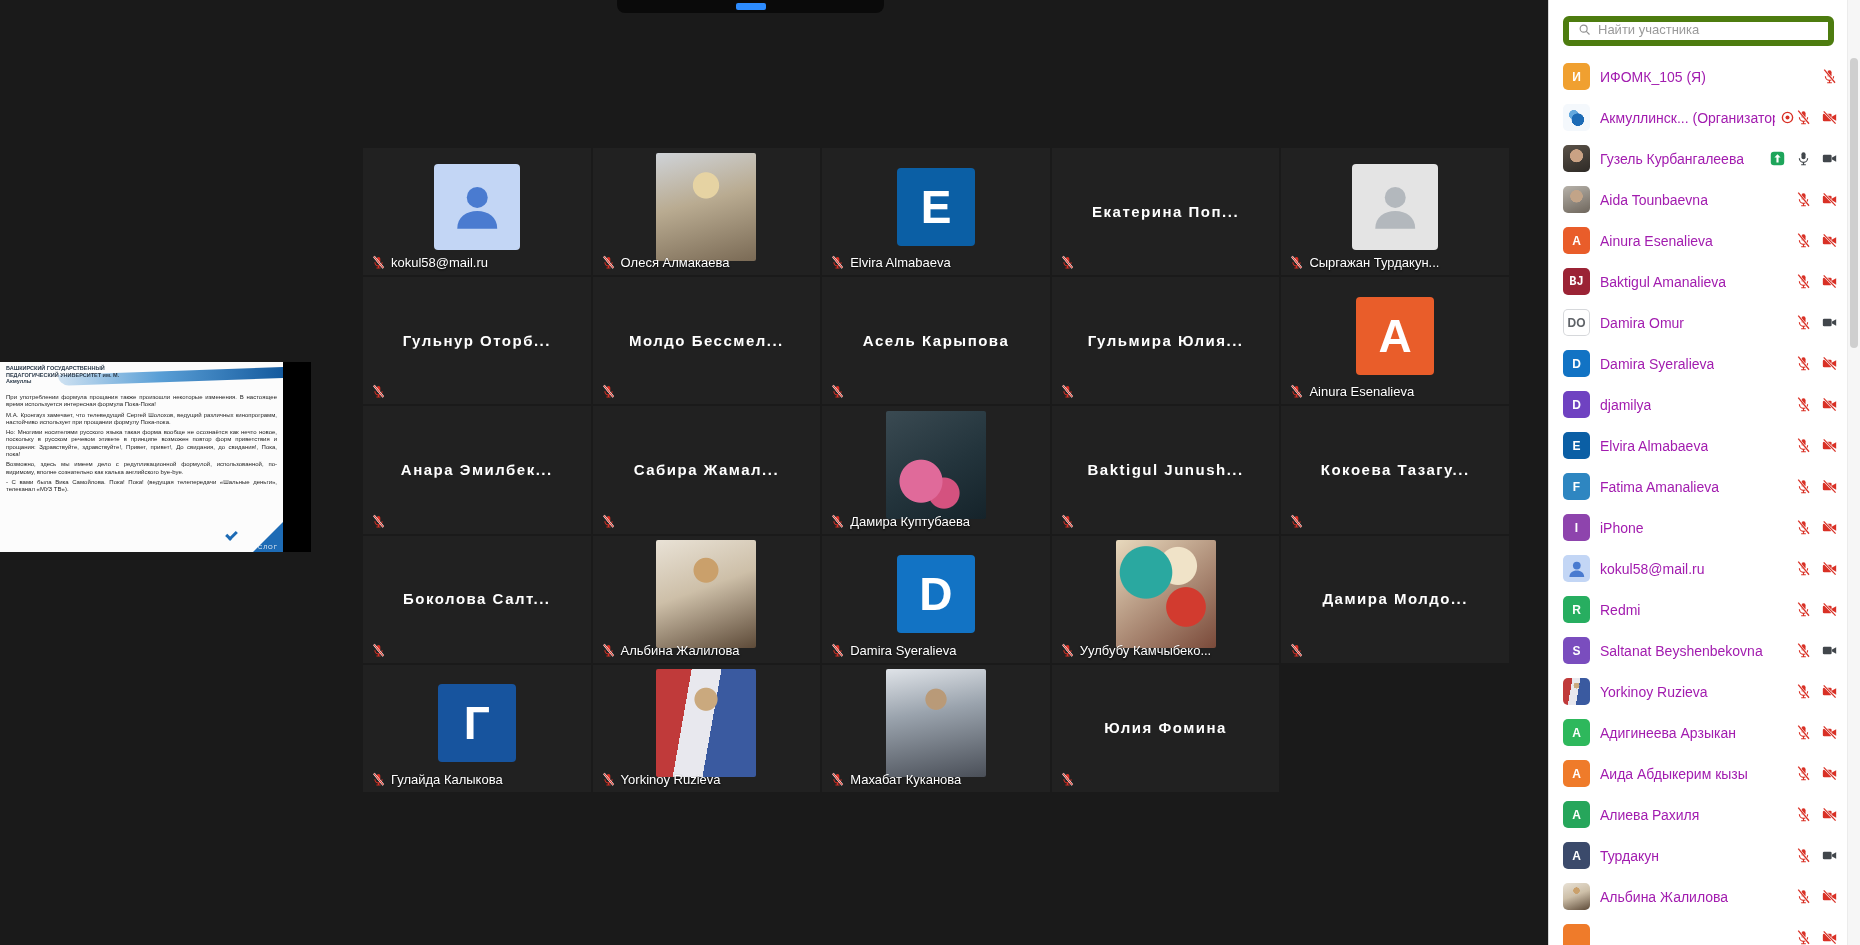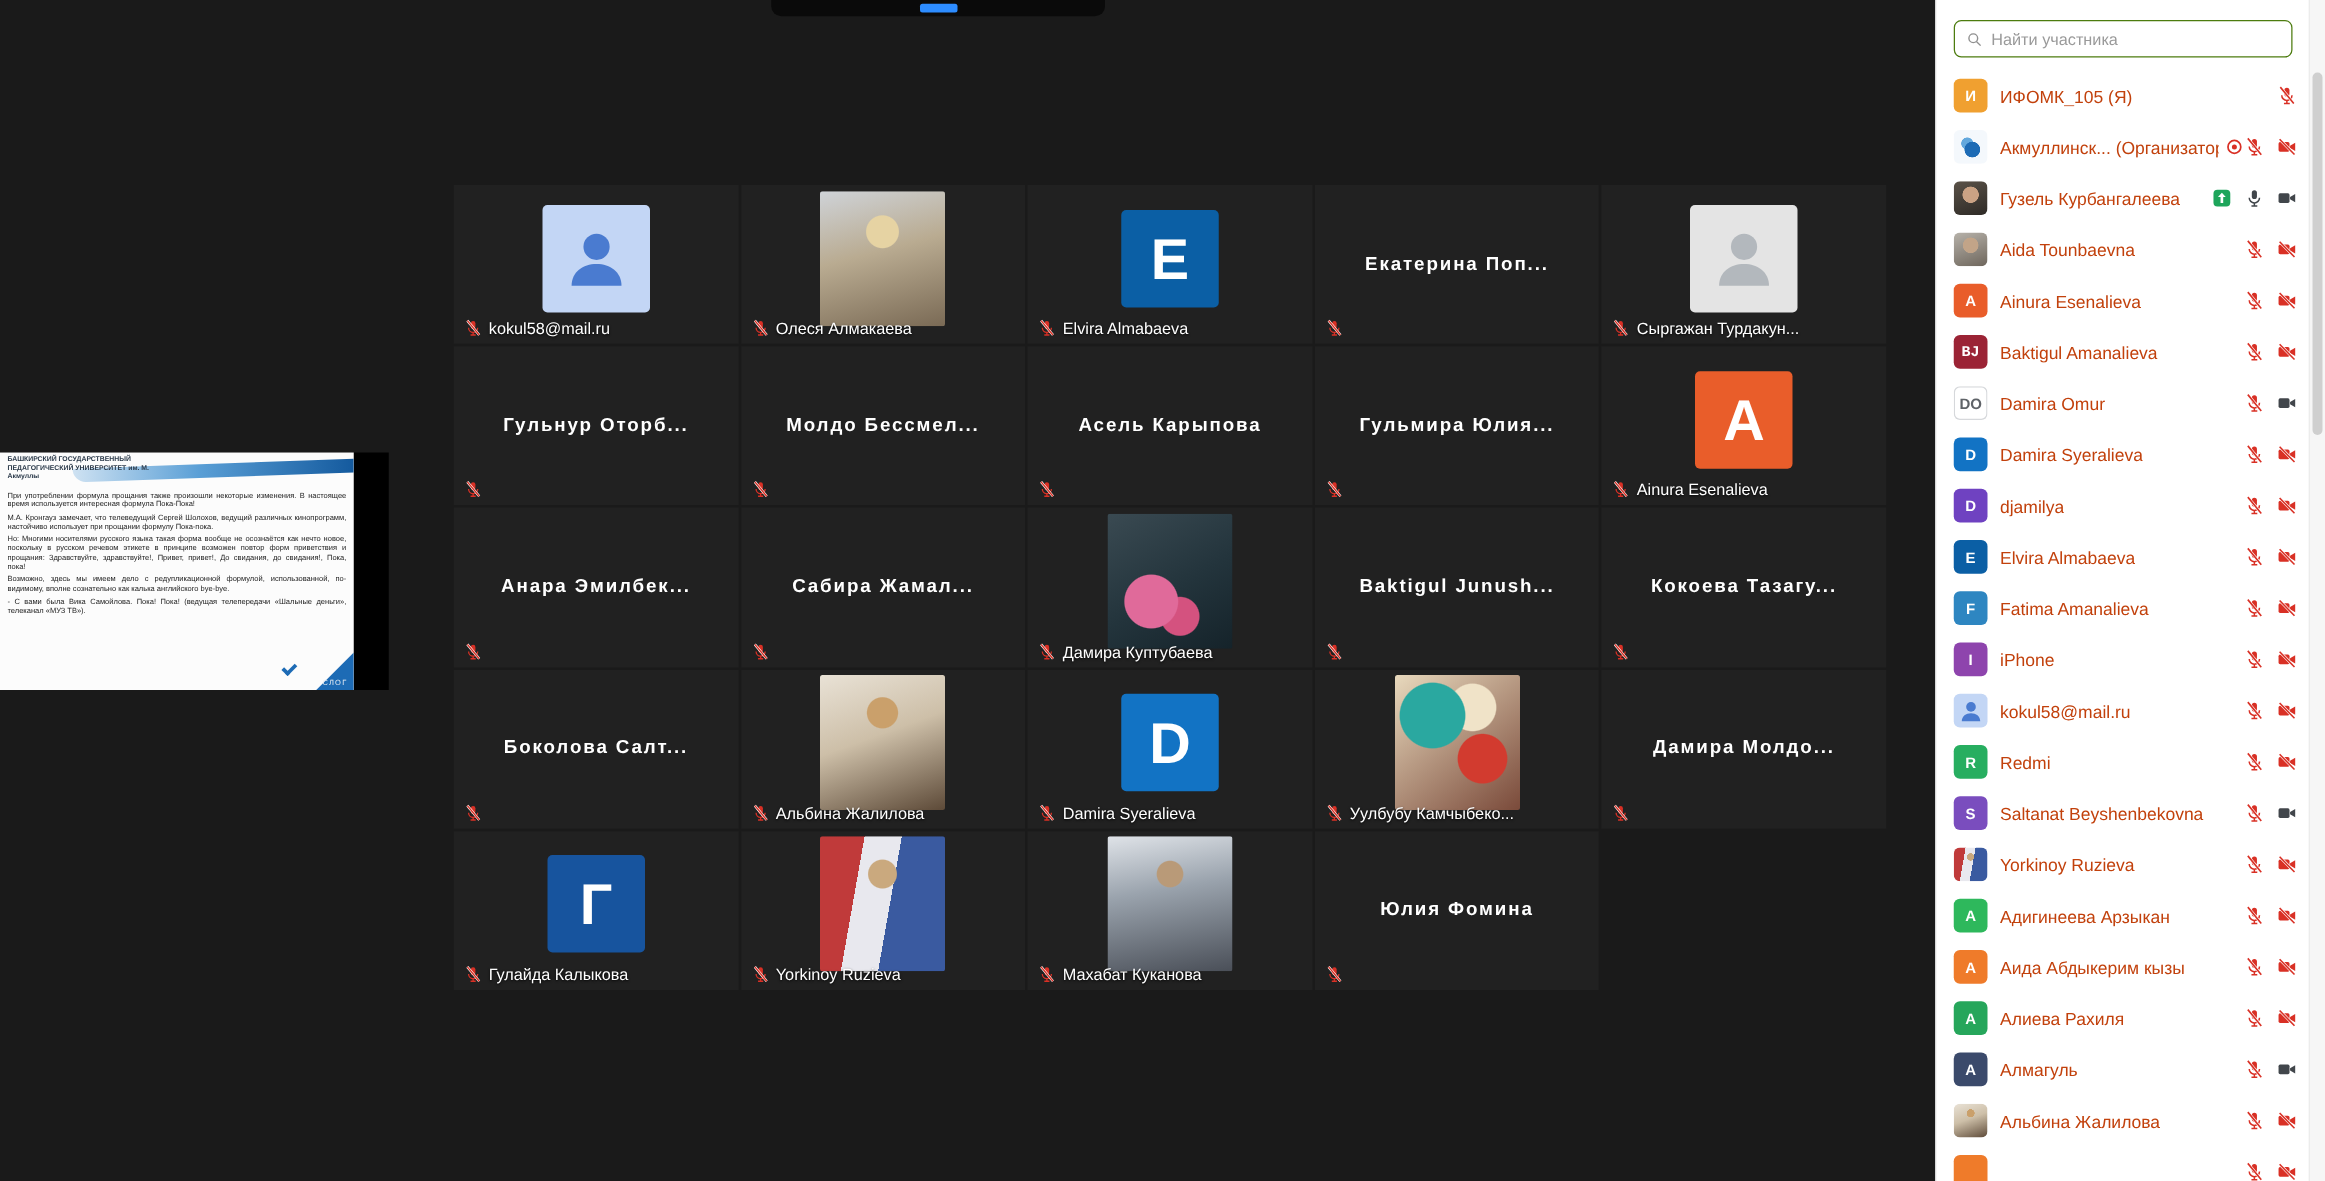--- a/index.html
+++ b/index.html
@@ -37,33 +37,33 @@
   .tav.av-photo{width:100px;height:108px;border-radius:2px}
   .tbar{position:absolute;left:8px;bottom:5px;display:flex;align-items:center;gap:5px;z-index:3}
   .ticon{width:15px;height:15px;display:inline-block}
   .ticon svg{width:100%;height:100%;display:block}
   .tname{color:#fff;font-size:13px;text-shadow:0 1px 2px rgba(0,0,0,.9);white-space:nowrap}
   .tname-center{position:absolute;left:4px;right:4px;top:50%;transform:translateY(-55%);text-align:center;
                 color:#fff;font-weight:bold;font-size:15px;letter-spacing:1.5px;white-space:nowrap;overflow:hidden}
 
   
   .panel{position:absolute;right:0;top:0;width:312px;height:945px;background:#fff;border-left:1px solid #d8d8d8}
-  .search{position:absolute;left:14px;top:16px;right:26px;height:30px;border:1px solid #4d7c0f;border-radius:6px;
-          display:flex;align-items:center;padding:0 8px;gap:6px;background:#fff}
+  .search{position:absolute;left:14px;top:16px;right:26px;height:30px;border:6px solid #4d7c0f;border-radius:6px;
+          display:flex;align-items:flex-start;padding:0 8px;gap:6px;background:#fff}
   .search .sicon{width:15px;height:15px;flex:none}
   .search .sicon svg{width:100%;height:100%;display:block}
   .search input{border:none;outline:none;flex:1;font-size:13px;color:#333;background:transparent}
   .search input::placeholder{color:#9a9a9a}
 
   .plist{position:absolute;left:0;top:56px;right:13px;bottom:0;overflow:hidden}
   .prow{height:41px;display:flex;align-items:center;padding:0 9px 0 14px}
   .pav{width:27px;height:27px;border-radius:5px;flex:none;display:flex;align-items:center;justify-content:center;
        color:#fff;font-weight:bold;font-size:12px;overflow:hidden;margin-right:10px}
   .pav.av-person svg{width:80%;height:80%}
-  .pname{font-size:14px;color:#c2410c;white-space:nowrap;overflow:hidden;max-width:186px}
+  .pname{font-size:14px;color:#a21caf;white-space:nowrap;overflow:hidden;max-width:186px}
   .spacer{flex:1}
   .icon{width:17px;height:17px;display:inline-block}
   .icon svg{width:100%;height:100%;display:block}
   .badge{width:15px;height:15px;margin-left:5px;flex:none}
   .picons{display:flex;align-items:center;gap:9px;flex:none}
 
   .sbar{position:absolute;right:0;top:0;width:13px;height:945px;background:#f6f6f6;border-left:1px solid #ececec}
   .sthumb{position:absolute;left:2px;right:2px;top:58px;height:290px;background:#cfcfcf;border-radius:5px}
 
   
@@ -928,21 +928,21 @@
               <rect x="2.6" y="6.6" width="12.4" height="10.8" rx="1.8" fill="#d93025"></rect>
               <path d="M15.6 10.6l5.8-3.3v9.4l-5.8-3.3z" fill="#d93025"></path>
               <path d="M3.8 3.4L20.6 20.6" stroke="#ffffff" stroke-width="3.2"></path>
               <path d="M3.8 3.4L20.6 20.6" stroke="#d93025" stroke-width="1.8"></path>
             </svg>
           </span>
         </span>
       </div>
       <div class="prow">
         <span class="pav av-letter" style="background:#3b4a6b;">A</span>
-        <span class="pname">Алмагуль</span>
+        <span class="pname">Турдакун</span>
         <span class="spacer"></span>
         <span class="picons">
           <span class="icon">
             <svg viewBox="0 0 24 24">
               <rect x="9.1" y="3" width="5.8" height="10" rx="2.9" fill="#d93025"></rect>
               <path d="M6.2 11.6a5.8 5.8 0 0 0 11.6 0" fill="none" stroke="#d93025" stroke-width="1.7"></path>
               <path d="M12 17.4v3.1M8.7 20.8h6.6" stroke="#d93025" stroke-width="1.7" fill="none"></path>
               <path d="M4.6 2.4L19.8 20.8" stroke="#ffffff" stroke-width="3.2"></path>
               <path d="M4.6 2.4L19.8 20.8" stroke="#d93025" stroke-width="1.8"></path>
             </svg>

